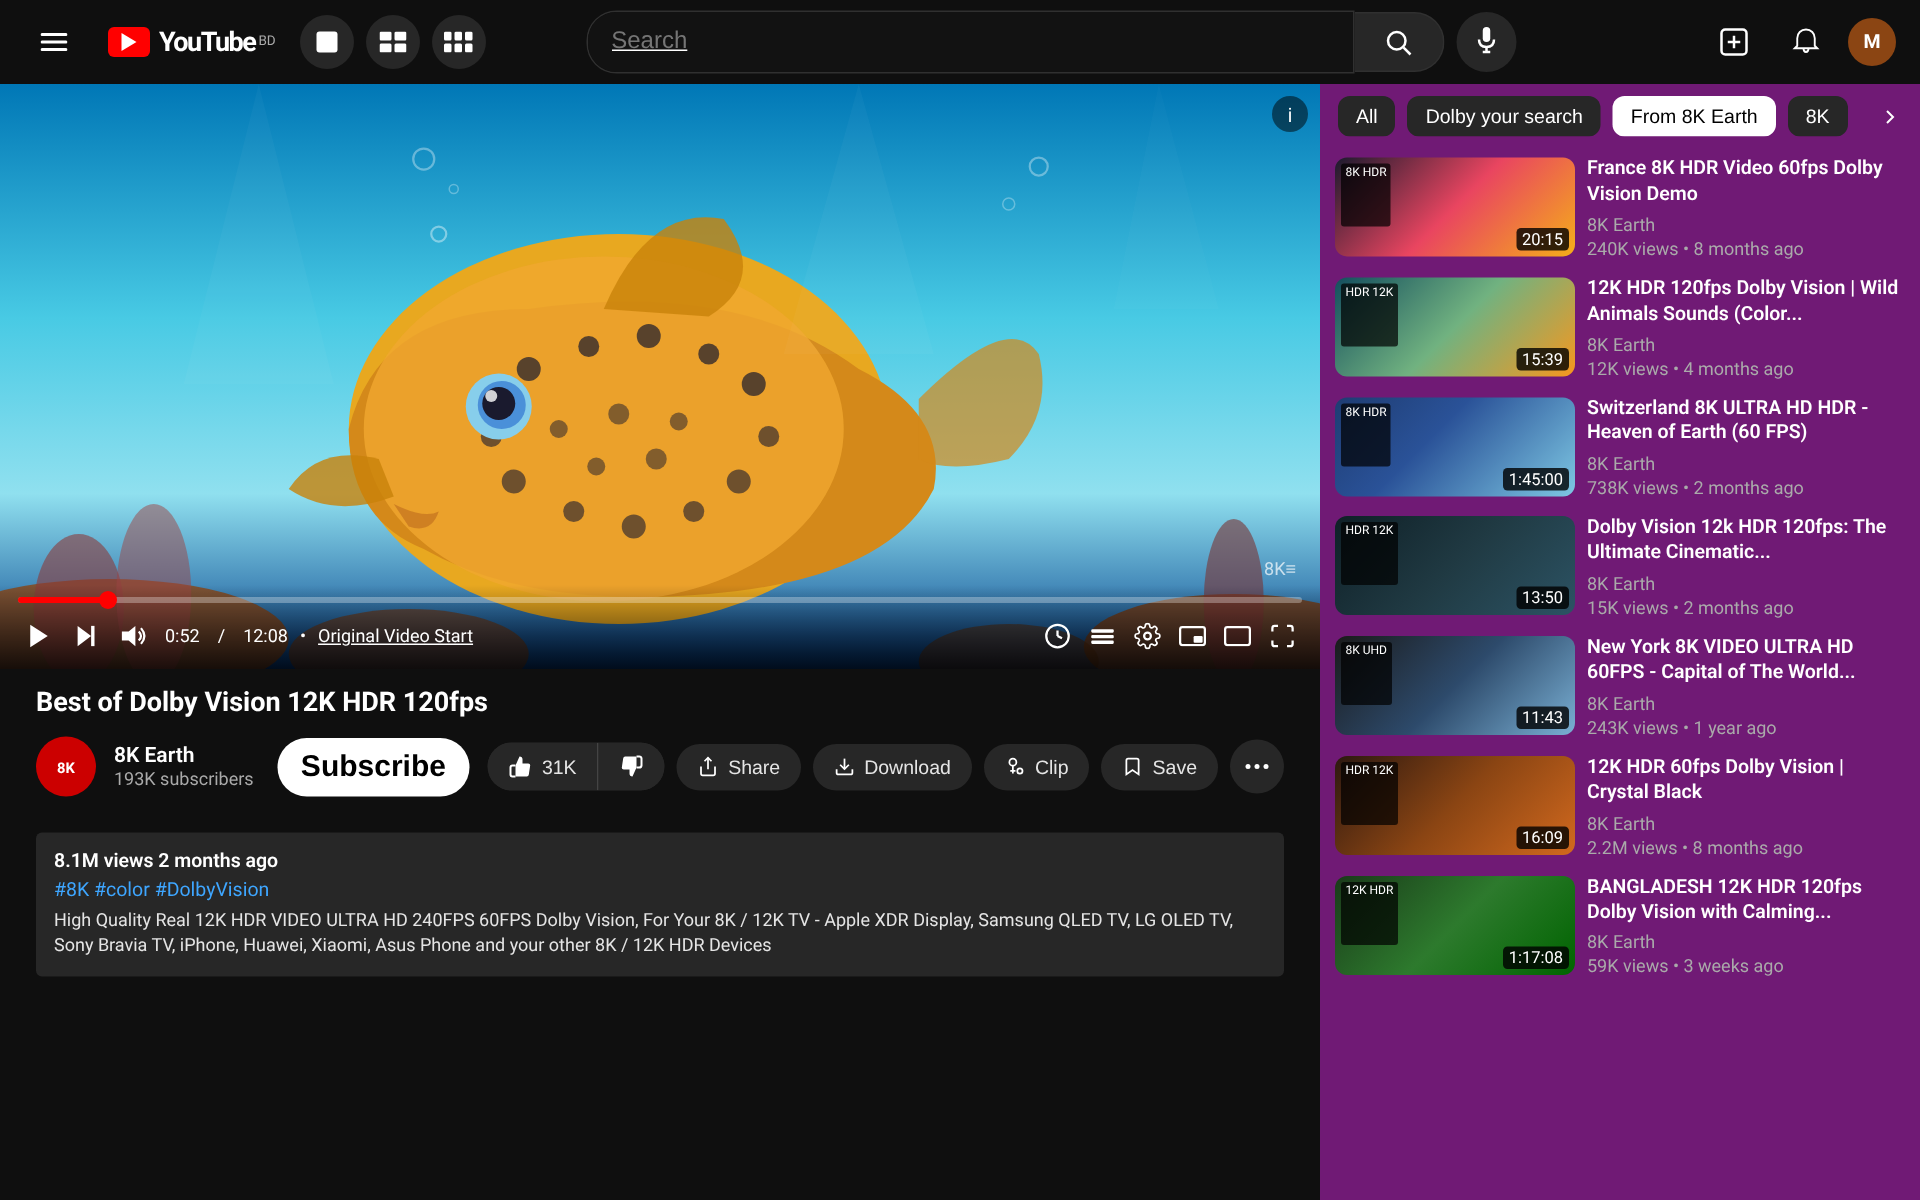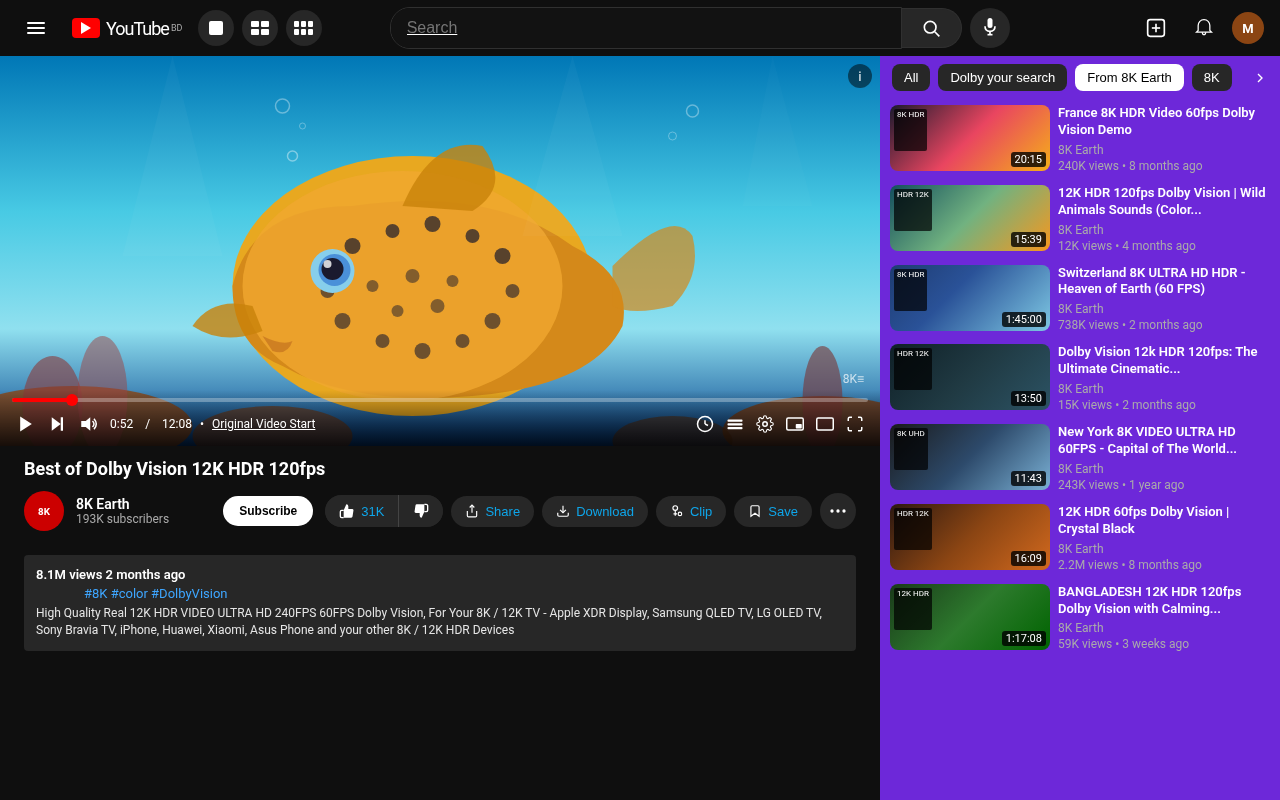--- a/index.html
+++ b/index.html
@@ -51,35 +51,35 @@
     .ctrl-right { margin-left: auto; display: flex; align-items: center; gap: 4px; }
     
     
     .video-info { padding: 12px 24px; }
     .video-title { font-size: 18px; font-weight: bold; color: #fff; margin-bottom: 12px; }
     .channel-row { display: flex; align-items: center; gap: 12px; }
     .channel-avatar { width: 40px; height: 40px; border-radius: 50%; background: #cc0000; display: flex; align-items: center; justify-content: center; font-weight: bold; font-size: 14px; flex-shrink: 0; }
     .channel-info { flex: 1; }
     .channel-name { font-size: 14px; font-weight: 600; }
     .subscriber-count { font-size: 12px; color: #aaa; }
-    .subscribe-btn { background: #fff; color: #000; border: none; border-radius: 20px; padding: 8px 16px; font-size: 12px; font-weight: 600; cursor: pointer; }
+    .subscribe-btn { background: #fff; color: #000; border: none; border-radius: 20px; padding: 8px 16px; font-size: 20px; font-weight: 600; cursor: pointer; }
     .action-buttons { display: flex; align-items: center; gap: 8px; margin-left: auto; }
-    .action-btn { background: #272727; border: none; color: #0ea5e9; border-radius: 20px; padding: 8px 14px; font-size: 13px; cursor: pointer; display: flex; align-items: center; gap: 6px; }
+    .action-btn { background: #272727; border: none; color: #e5e5e5; border-radius: 20px; padding: 8px 14px; font-size: 13px; cursor: pointer; display: flex; align-items: center; gap: 6px; }
     .action-btn.like { border-radius: 20px 0 0 20px; }
     .action-btn.dislike { border-radius: 0 20px 20px 0; border-left: 1px solid #444; }
     .more-btn { background: #272727; border: none; color: #fff; border-radius: 50%; width: 36px; height: 36px; cursor: pointer; display: flex; align-items: center; justify-content: center; }
     
     
     .description-area { margin: 12px 24px; background: #272727; border-radius: 4px; padding: 12px; font-size: 13px; }
     .desc-stats { font-weight: 600; margin-bottom: 4px; }
-    .desc-tags { color: #3ea6ff; margin-bottom: 4px; margin-left: 48px; }
+    .desc-tags { color: #3ea6ff; margin-bottom: 4px; }
     .desc-text { color: #e5e5e5; font-size: 12px; line-height: 1.4; }
     
     
-    .sidebar { width: 400px; flex-shrink: 0; overflow-y: auto; background: #6d28d9; border-left: none; padding: 8px 8px 0; }
+    .sidebar { width: 400px; flex-shrink: 0; overflow-y: auto; background: #701a75; border-left: none; padding: 8px 8px 0; }
     
     
     .filter-tabs { display: flex; align-items: center; gap: 8px; margin-bottom: 12px; padding: 0 4px; overflow-x: hidden; }
     .filter-tab { background: #272727; border: none; color: #fff; border-radius: 8px; padding: 6px 12px; font-size: 13px; cursor: pointer; white-space: nowrap; flex-shrink: 0; }
     .filter-tab.active { background: #fff; color: #000; }
     .filter-next-btn { background: transparent; border: none; color: #fff; cursor: pointer; margin-left: auto; }
     
     
     .related-list { display: flex; flex-direction: column; gap: 8px; }
     .related-item { display: flex; gap: 8px; cursor: pointer; padding: 2px; }
@@ -116,21 +116,21 @@
       <svg width="18" height="12" viewBox="0 0 18 12" fill="white">
         <rect y="0" width="18" height="2" rx="1"></rect>
         <rect y="5" width="18" height="2" rx="1"></rect>
         <rect y="10" width="18" height="2" rx="1"></rect>
       </svg>
     </button>
     <div class="logo-area">
       <div class="yt-icon">
         <div class="yt-play"></div>
       </div>
-      <span style="color:#fff;font-size:18px;font-weight:normal;letter-spacing:-1px;margin-left:4px;">YouTube</span>
+      <span style="color:#fff;font-size:18px;font-weight:bold;letter-spacing:-1px;margin-left:4px;">YouTube</span>
         <span style="font-size:9px;color:#aaa;vertical-align:super;">BD</span>
     </div>
   </div>
 
   <div class="header-middle">
     <button class="view-btn active">
       <svg width="16" height="16" viewBox="0 0 16 16" fill="white">
         <rect x="1" y="1" width="14" height="14" rx="2" fill="white"></rect>
       </svg>
     </button>

